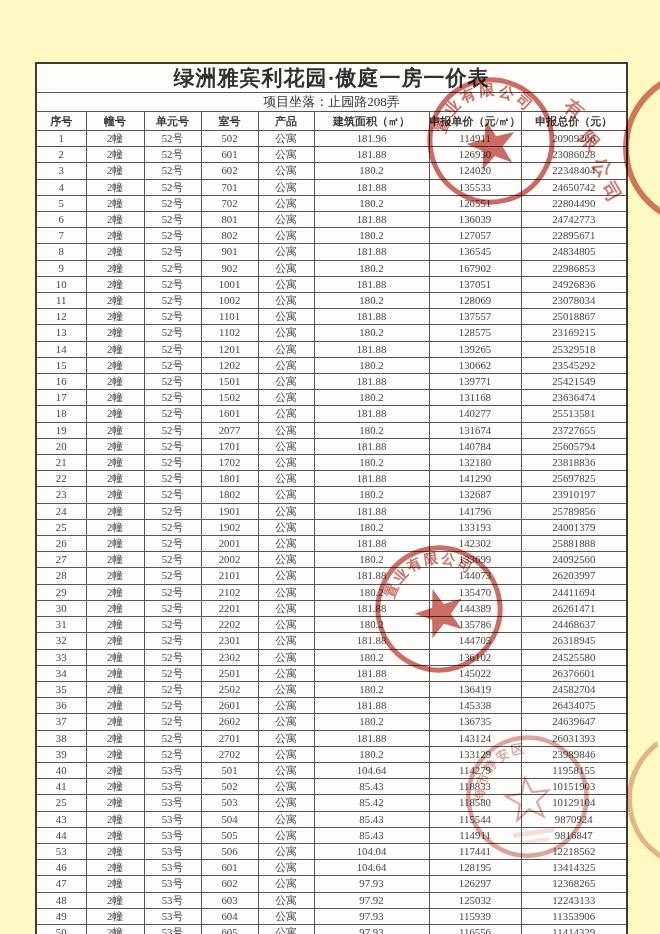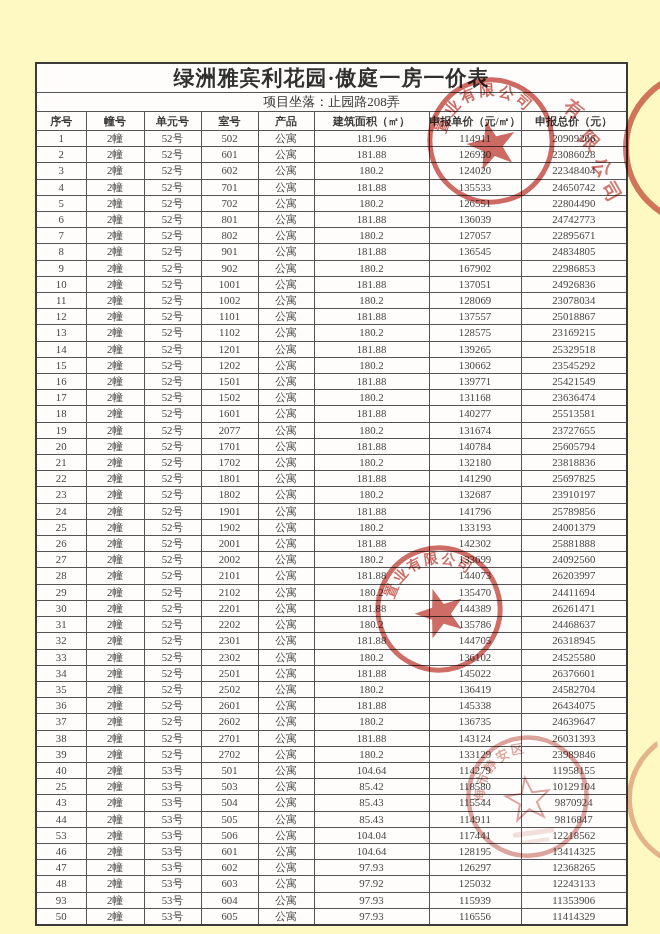--- a/index.html
+++ b/index.html
@@ -469,20 +469,30 @@
           <td>40</td>
           <td>2幢</td>
           <td>53号</td>
           <td>501</td>
           <td>公寓</td>
           <td>104.64</td>
           <td>114279</td>
           <td>11958155</td>
         </tr>
         <tr>
+          <td>41</td>
+          <td>2幢</td>
+          <td>53号</td>
+          <td>502</td>
+          <td>公寓</td>
+          <td>85.43</td>
+          <td>118833</td>
+          <td>10151903</td>
+        </tr>
+        <tr>
           <td>25</td>
           <td>2幢</td>
           <td>53号</td>
           <td>503</td>
           <td>公寓</td>
           <td>85.42</td>
           <td>118580</td>
           <td>10129104</td>
         </tr>
         <tr>
@@ -539,21 +549,21 @@
           <td>48</td>
           <td>2幢</td>
           <td>53号</td>
           <td>603</td>
           <td>公寓</td>
           <td>97.92</td>
           <td>125032</td>
           <td>12243133</td>
         </tr>
         <tr>
-          <td>93</td>
+          <td>49</td>
           <td>2幢</td>
           <td>53号</td>
           <td>604</td>
           <td>公寓</td>
           <td>97.93</td>
           <td>115939</td>
           <td>11353906</td>
         </tr>
         <tr>
           <td>50</td>

